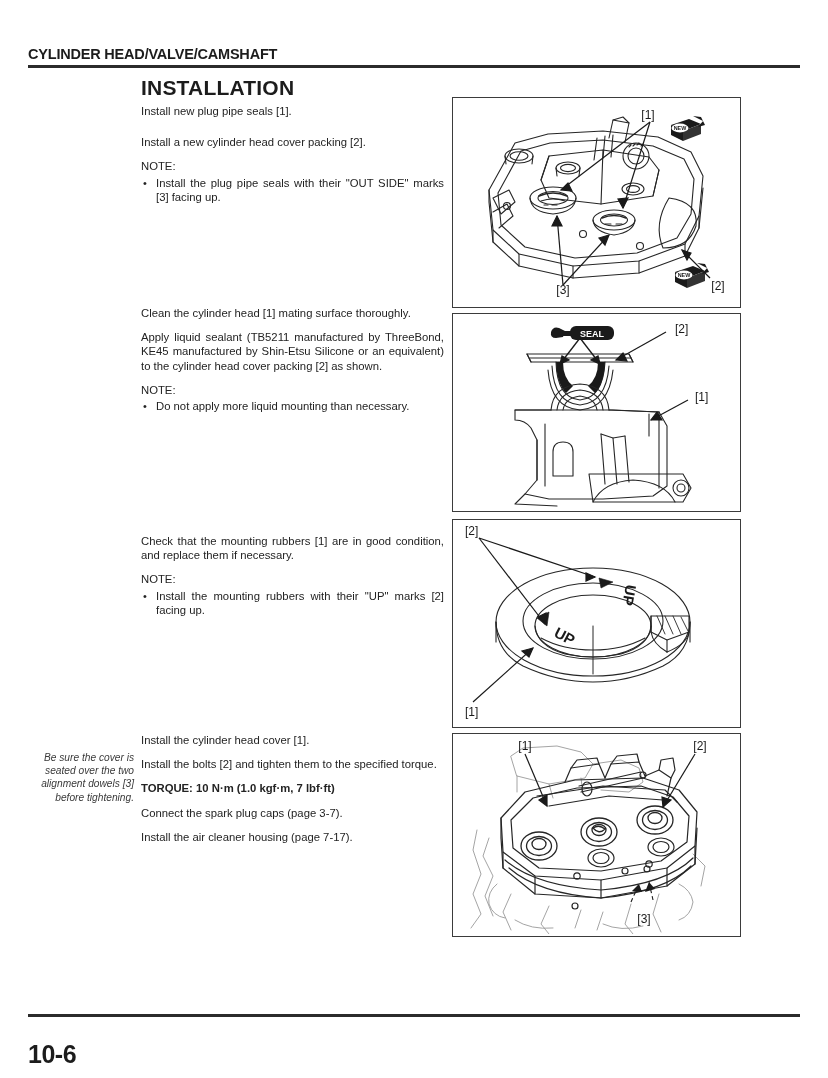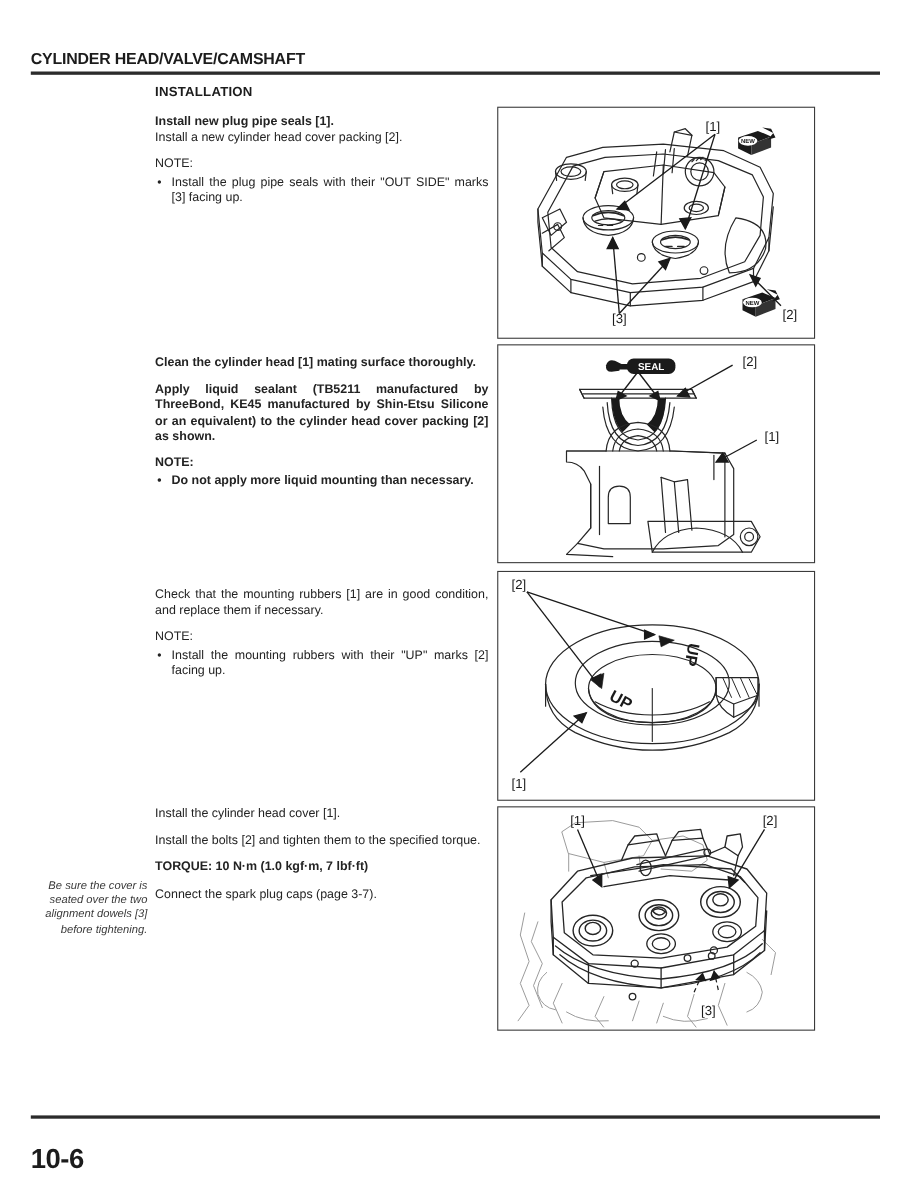--- a/index.html
+++ b/index.html
@@ -42,21 +42,21 @@
     position: absolute;
     left: 0;
     top: 70px;
     width: 828px;
   }
 
   #section-title {
     position: absolute;
     left: 141px;
     top: 6px;
-    font-size: 12px;
+    font-size: 21px;
     font-weight: bold;
     letter-spacing: 0.2px;
     color: #1c1c1c;
   }
 
   .text-col {
     position: absolute;
     left: 141px;
     width: 303px;
     font-size: 11.3px;
@@ -65,25 +65,24 @@
   }
   .margin-col {
     position: absolute;
     left: 34px;
     width: 100px;
     text-align: right;
     font-size: 10.2px;
     line-height: 13.2px;
     font-style: italic;
     color: #3a3a3a;
-    margin-top: 48px;
   }
 
   .para { margin: 0 0 10px 0; }
-  .para.tight { margin-bottom: 0; font-weight: bold; }
+  .para.tight { margin-bottom: 17px; }
   .para.just { text-align: justify; text-align-last: left; }
   .note-label { margin: 0 0 2px 0; }
   .bullet {
     position: relative;
     padding-left: 15px;
     margin: 0 0 10px 0;
   }
   .bullet .dot {
     position: absolute;
     left: 2px;
@@ -144,21 +143,21 @@
   <div class="text-col" style="top:34px;">
     <p class="para tight">Install new plug pipe seals [1].</p>
     <p class="para">Install a new cylinder head cover packing [2].</p>
     <p class="note-label">NOTE:</p>
     <div class="bullet just">
       <span class="dot">•</span>
       <span class="btext">Install the plug pipe seals with their "OUT SIDE" marks [3] facing up.</span>
     </div>
   </div>
 
-  <div class="text-col" style="top:253px;font-weight:bold;">
+  <div class="text-col" style="top:236px;">
     <p class="para">Clean the cylinder head [1] mating surface thoroughly.</p>
     <p class="para just">Apply liquid sealant (TB5211 manufactured by ThreeBond, KE45 manufactured by Shin-Etsu Silicone or an equivalent) to the cylinder head cover packing [2] as shown.</p>
     <p class="note-label">NOTE:</p>
     <div class="bullet">
       <span class="dot">•</span>
       <span class="btext">Do not apply more liquid mounting than necessary.</span>
     </div>
   </div>
 
   <div class="text-col" style="top:464px;">
@@ -170,20 +169,21 @@
     </div>
   </div>
 
   <div class="margin-col" style="top:681px;">Be sure the cover is seated over the two alignment dowels [3] before tightening.</div>
 
   <div class="text-col" style="top:663px;">
     <p class="para">Install the cylinder head cover [1].</p>
     <p class="para just">Install the bolts [2] and tighten them to the specified torque.</p>
     <p class="torque">TORQUE: 10 N·m (1.0 kgf·m, 7 lbf·ft)</p>
     <p class="para">Connect the spark plug caps (page 3-7).</p>
+    <p class="para">Install the air cleaner housing (page 7-17).</p>
   </div>
 
   <div class="figure" style="left:452px; top:27px; width:287px; height:209px;">
     <svg width="285" height="207" viewBox="0 0 285 207">
       <g fill="none" stroke="#262626" stroke-width="1.1" stroke-linejoin="round" stroke-linecap="round">
 
         <path d="M36 92 L62 45 L95 36 L150 33 L205 39 L238 54 L250 78 L246 118
                  L232 146 L186 163 L120 168 L66 156 L40 132 Z"></path>
 
         <path d="M36 92 L36 104 L40 144 L66 168 L120 180 L186 175 L232 158 L246 130 L250 90"></path>

